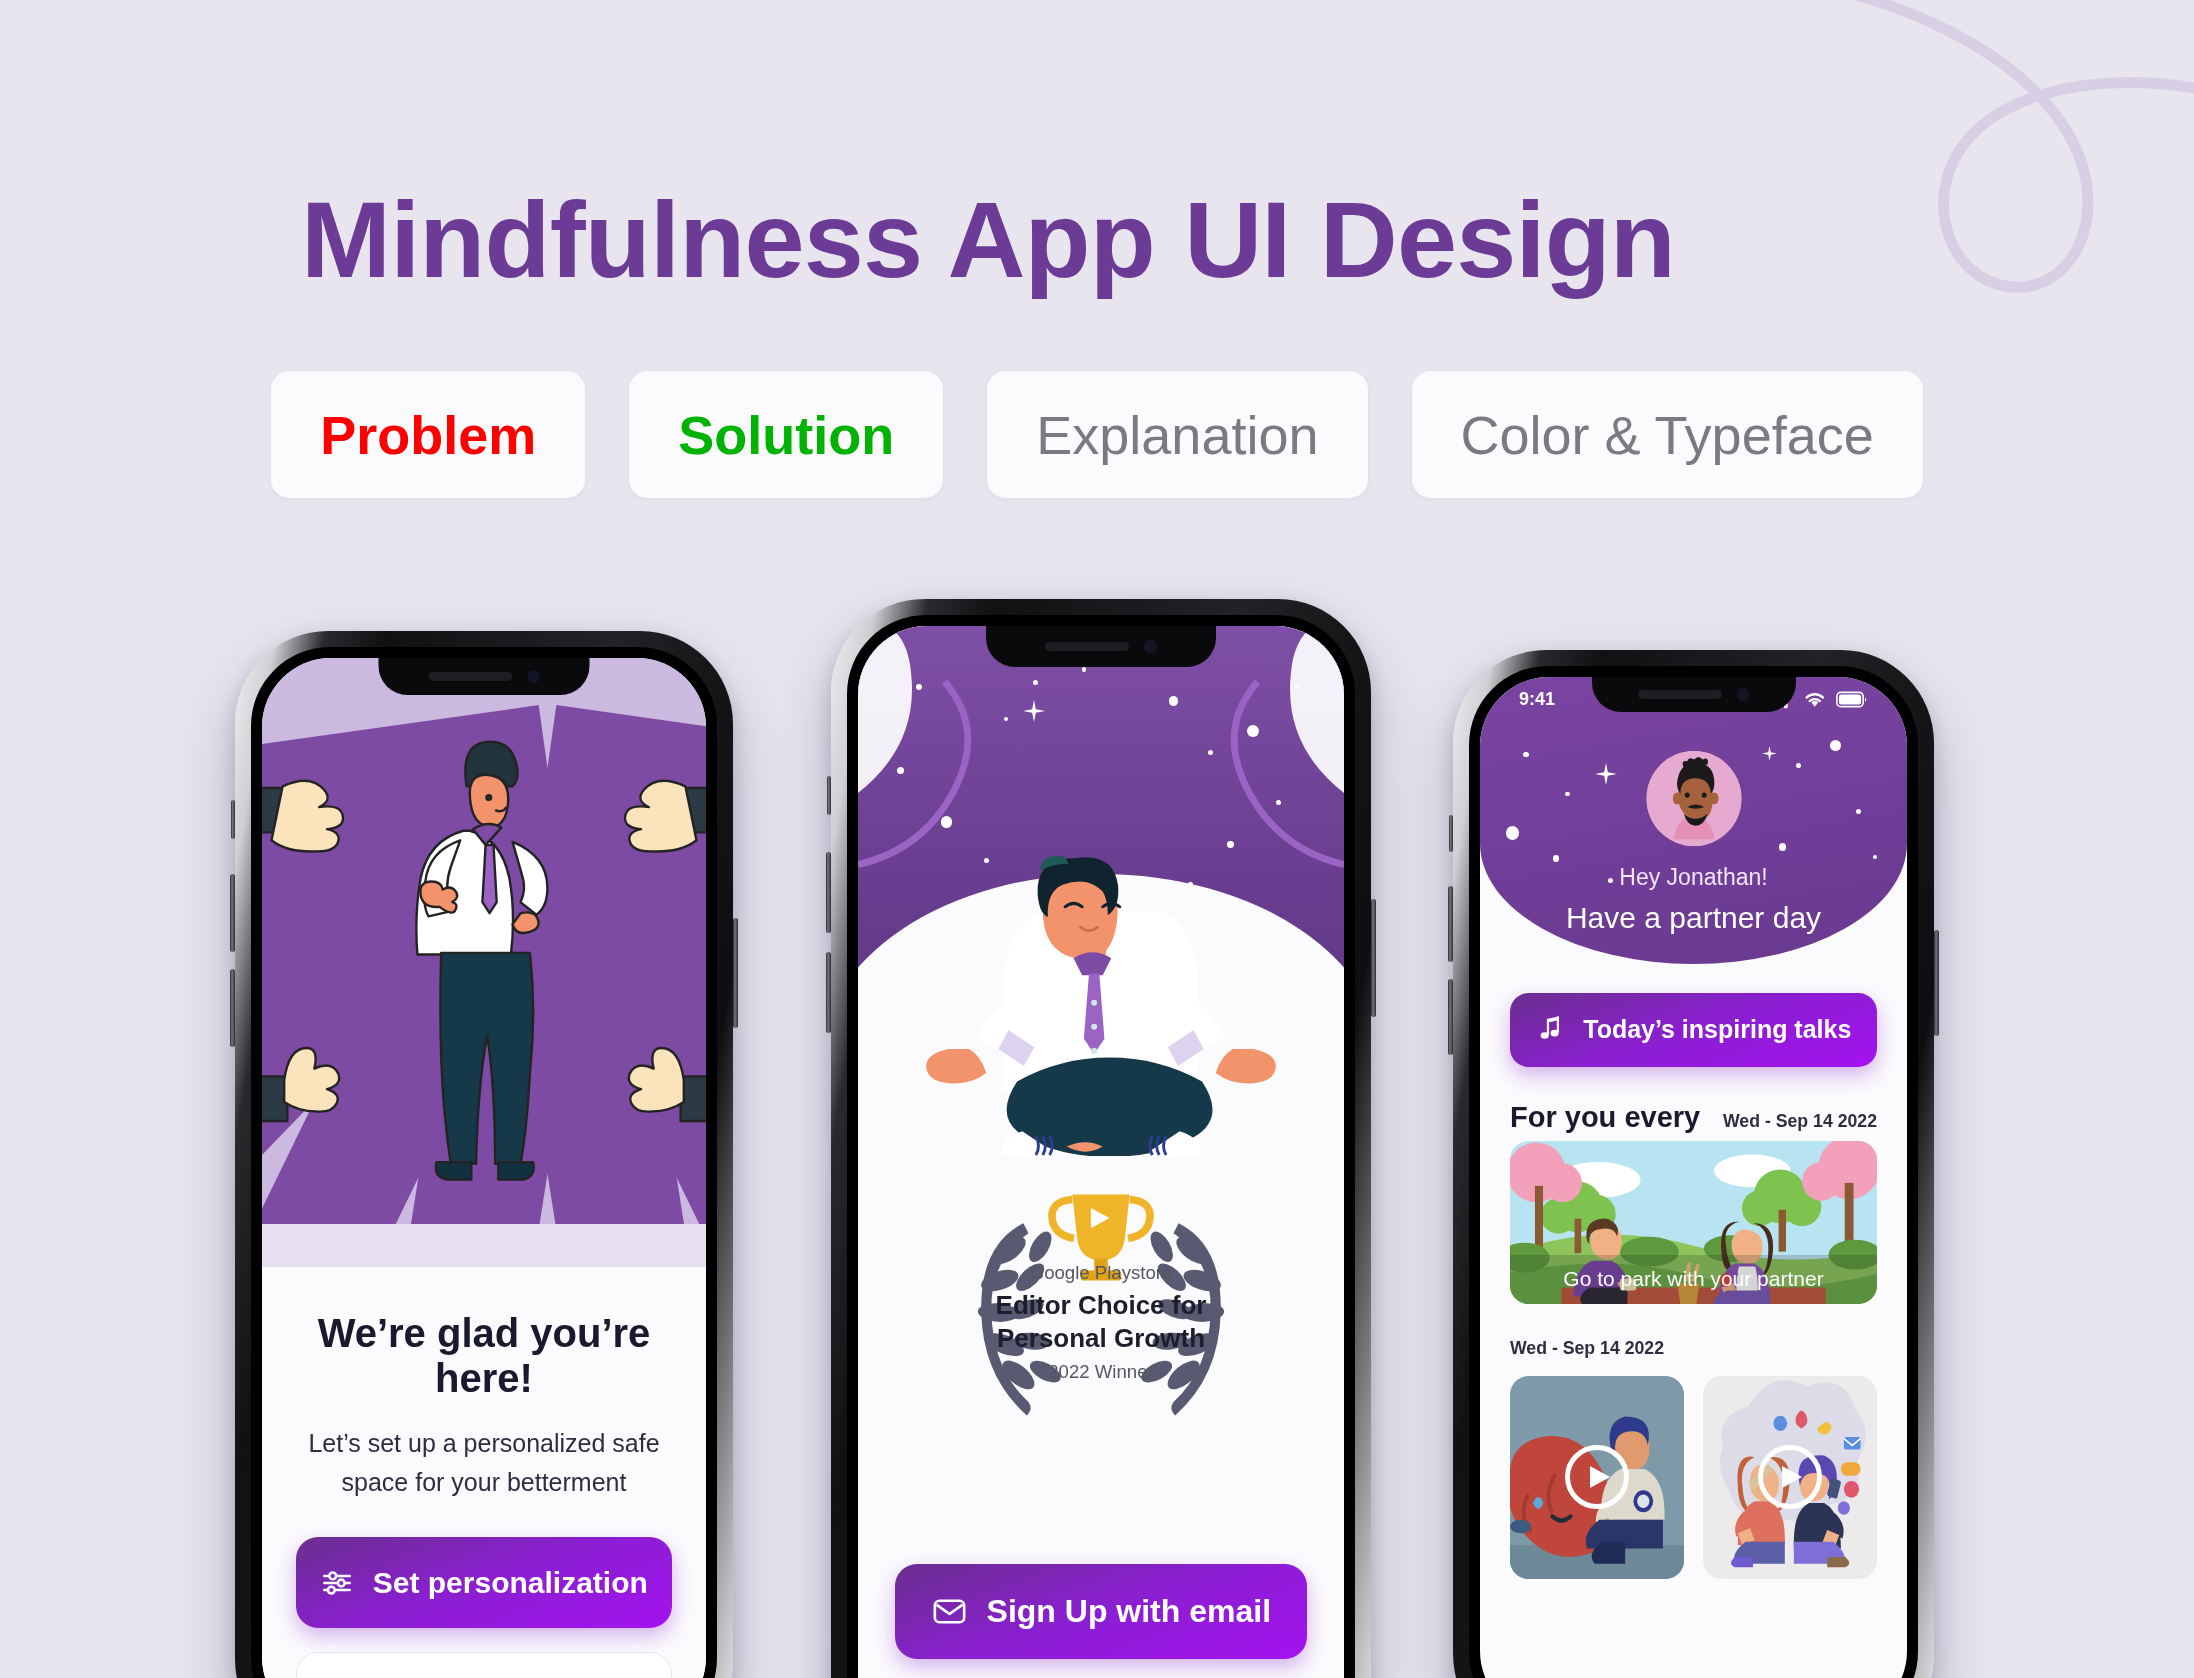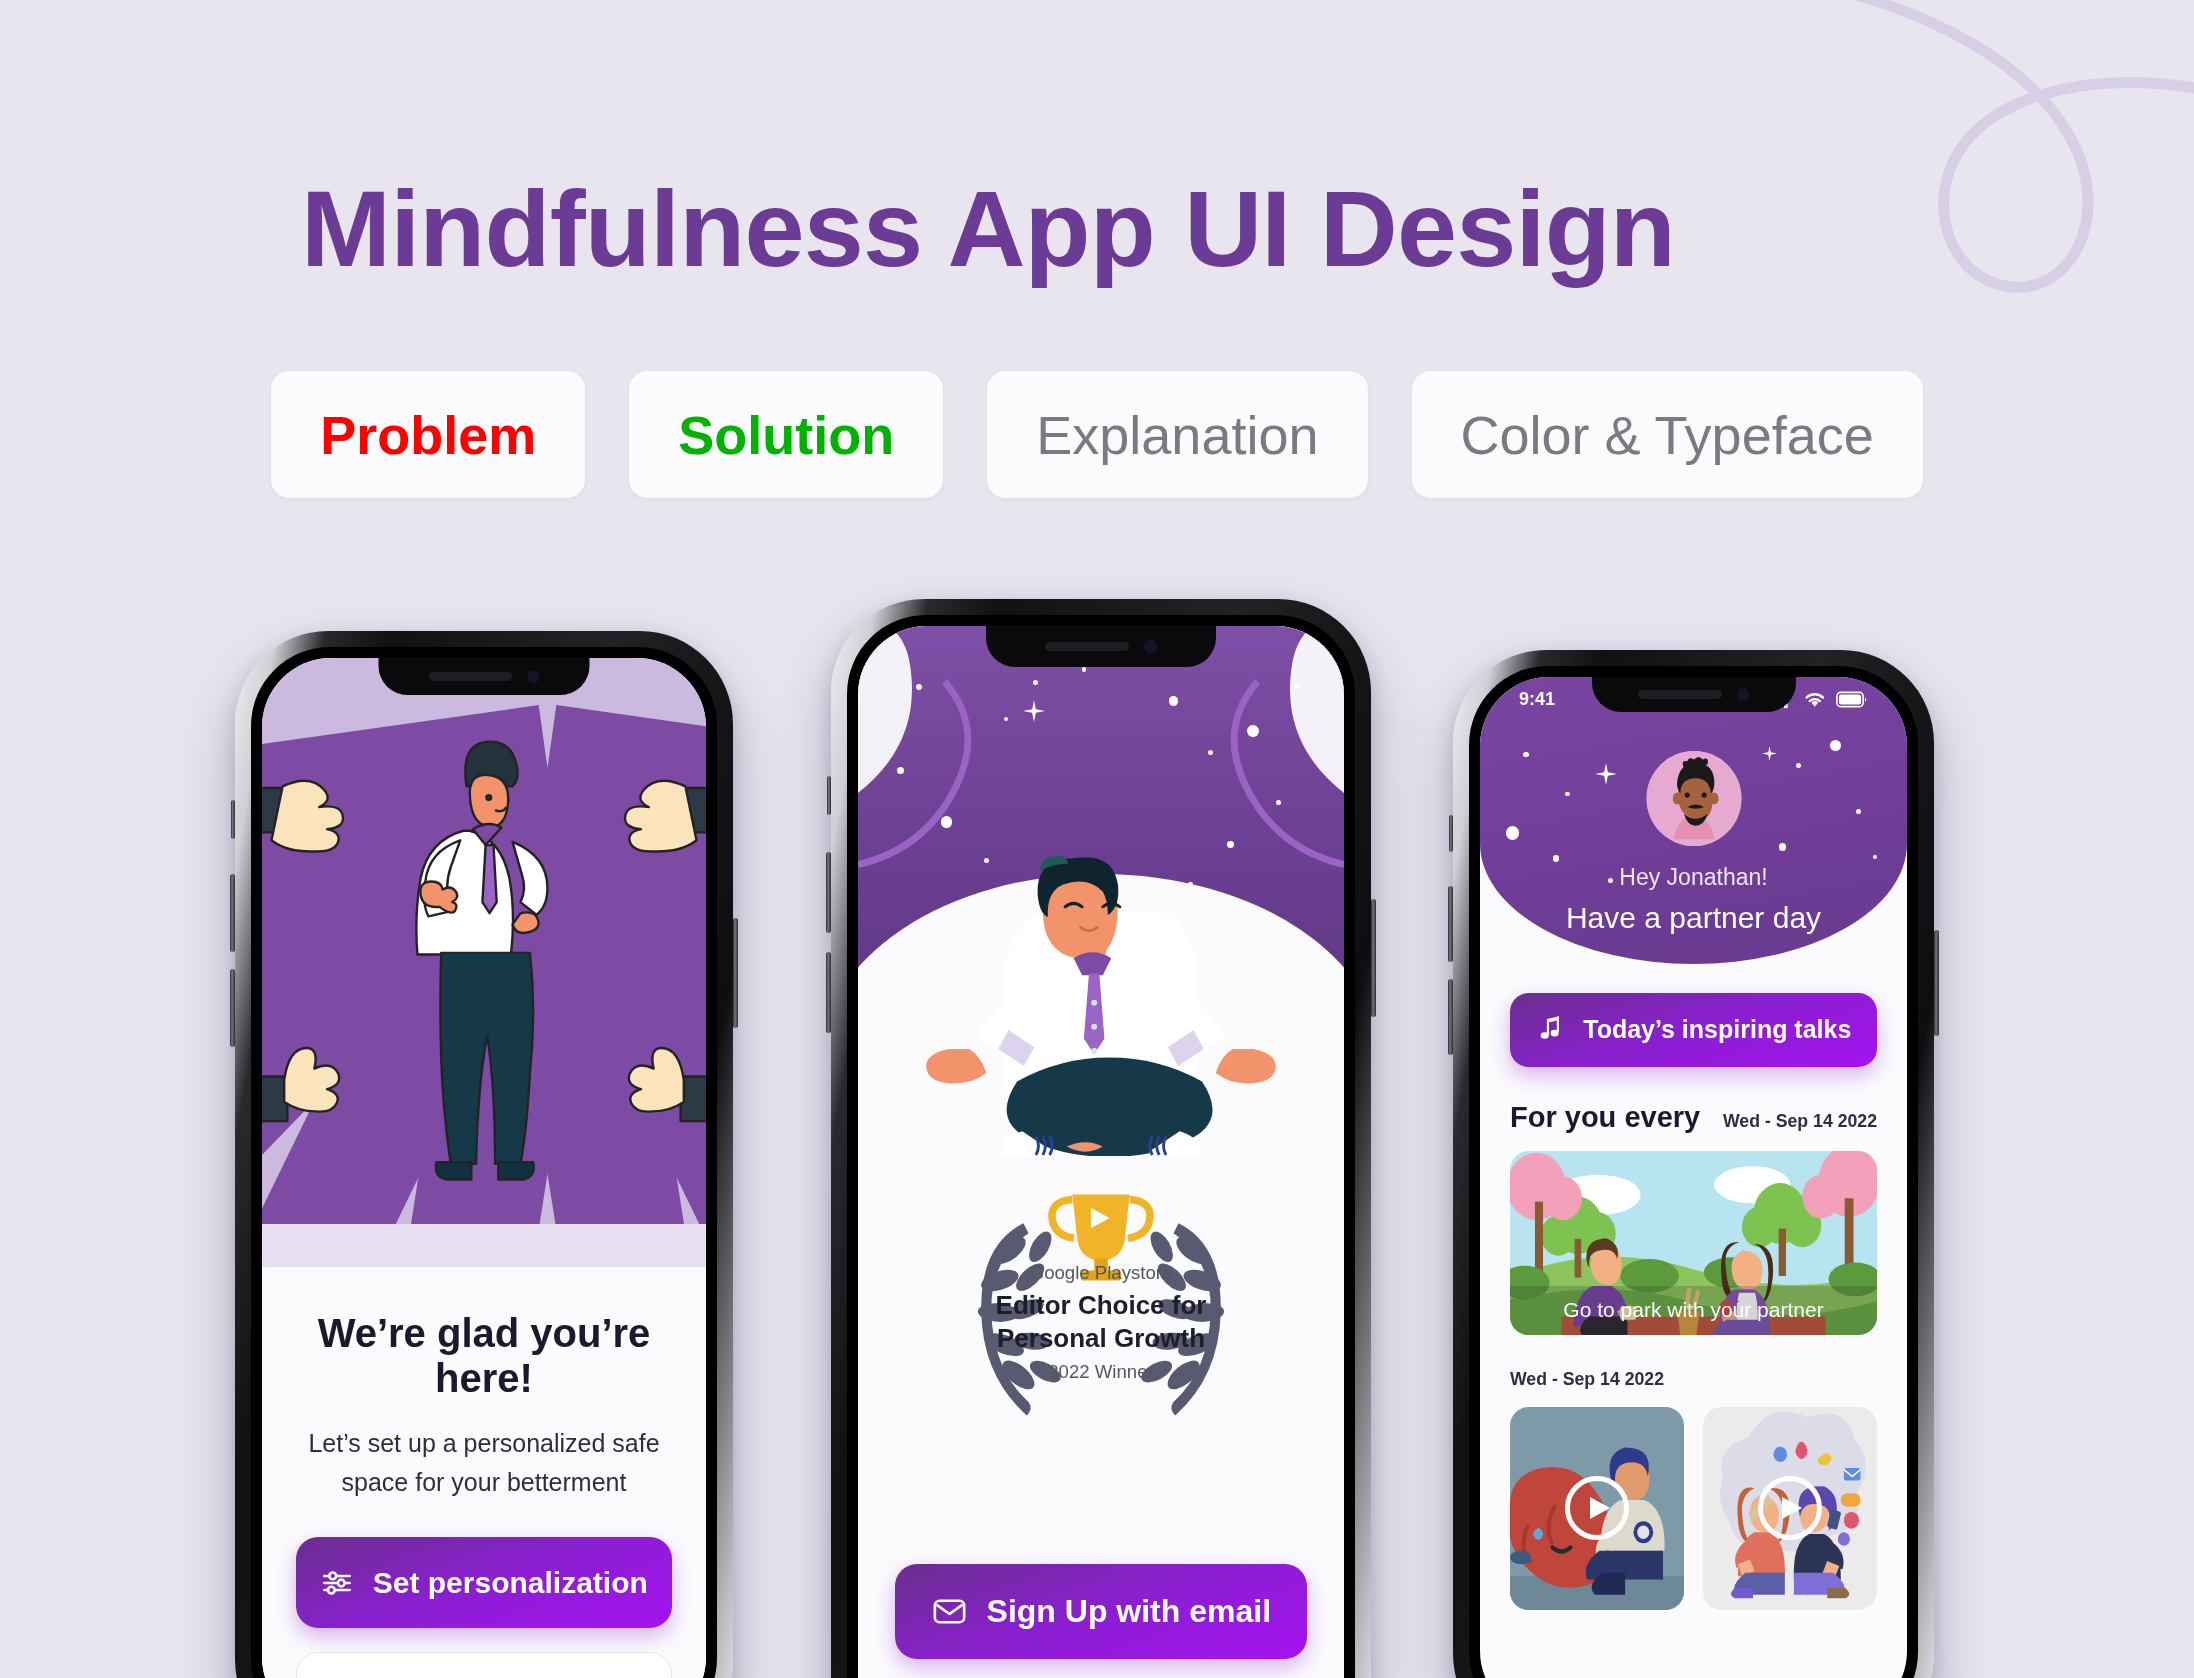--- a/index.html
+++ b/index.html
@@ -9,21 +9,21 @@
     font-family: "Liberation Sans", sans-serif;
     overflow: hidden;
   }
   #stage { position: relative; width: 2194px; height: 1679px; overflow: hidden; }
 
   
   .swirl { position: absolute; top: -34px; right: -25px; width: 439px; height: 388px; pointer-events: none; }
 
   
   .page-title {
-    position: absolute; top: 175px; left: 0; width: 1976px;
+    position: absolute; top: 186px; left: 0; width: 1976px;
     text-align: center;
     font-size: 108px; font-weight: bold; letter-spacing: -0.8px;
     color: #6b3b96; line-height: 1;
     font-family: "Liberation Sans", sans-serif;
   }
 
   
   .tabs {
     position: absolute; top: 371px; left: 0; width: 2194px;
     display: flex; justify-content: center; align-items: center; gap: 44px;
@@ -137,21 +137,21 @@
     width: 95px; height: 95px; border-radius: 50%; background: #e6a9cf; overflow: hidden;
   }
   .p3-hey { position: absolute; top: 187px; left: 0; width: 100%; text-align: center; color: #f0e6f7; font-size: 23px; }
   .p3-lovely { position: absolute; top: 224px; left: 0; width: 100%; text-align: center; color: #fff; font-size: 30px; }
   .p3-body { padding: 0 30px; }
   .p3-cta { margin-top: 29px; height: 74px; font-size: 25px; border-radius: 18.6px; }
   .sec-head { display: flex; align-items: baseline; justify-content: space-between; margin-top: 34px; }
   .sec-title { font-size: 29px; font-weight: bold; color: #191a2e; }
   .sec-date { font-size: 17.7px; font-weight: bold; color: #2d2e40; }
   .big-card {
-    margin-top: 17px; height: 184px; border-radius: 18.6px; overflow: hidden; position: relative; cursor: pointer;
+    margin-top: 7px; height: 163px; border-radius: 18.6px; overflow: hidden; position: relative; cursor: pointer;
   }
   .card-cap {
     position: absolute; left: 0; right: 0; bottom: 0; height: 49px;
     display: flex; align-items: center; justify-content: center;
     color: #fff; font-size: 21px; background: rgba(20,20,30,.18);
   }
   .tips-row { display: flex; gap: 18.6px; margin-top: 17px; }
   .tip-card { flex: 1; height: 203px; border-radius: 18.6px; overflow: hidden; position: relative; cursor: pointer; }
   .play {
     position: absolute; left: 50%; top: 50%; transform: translate(-50%,-50%);

